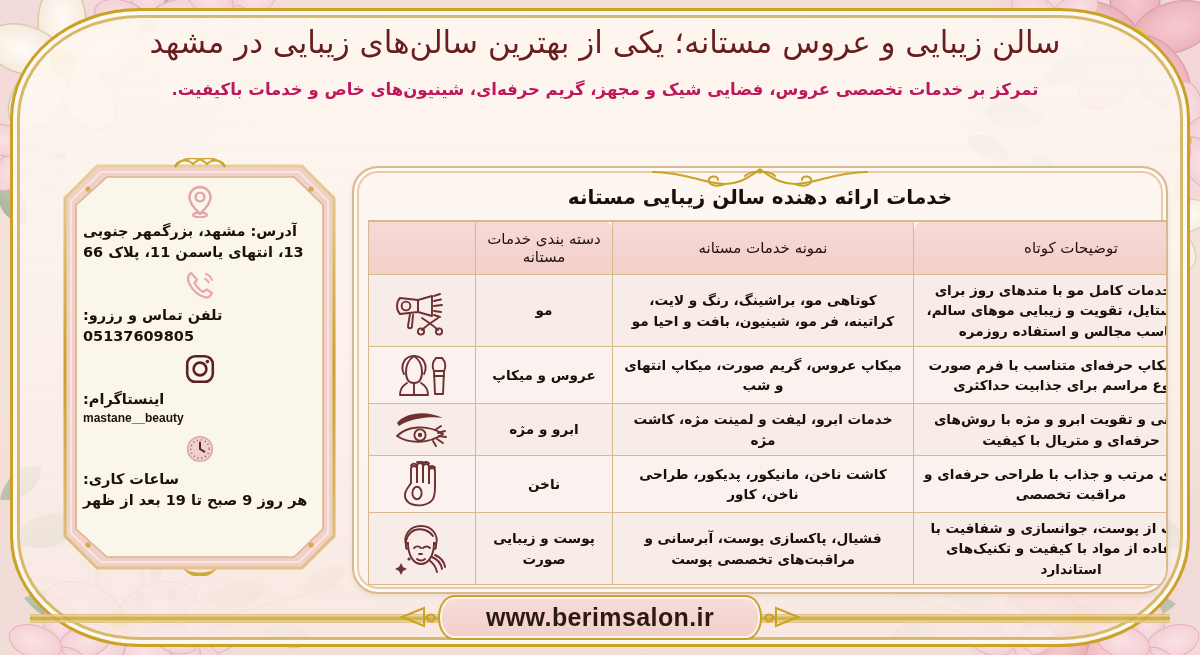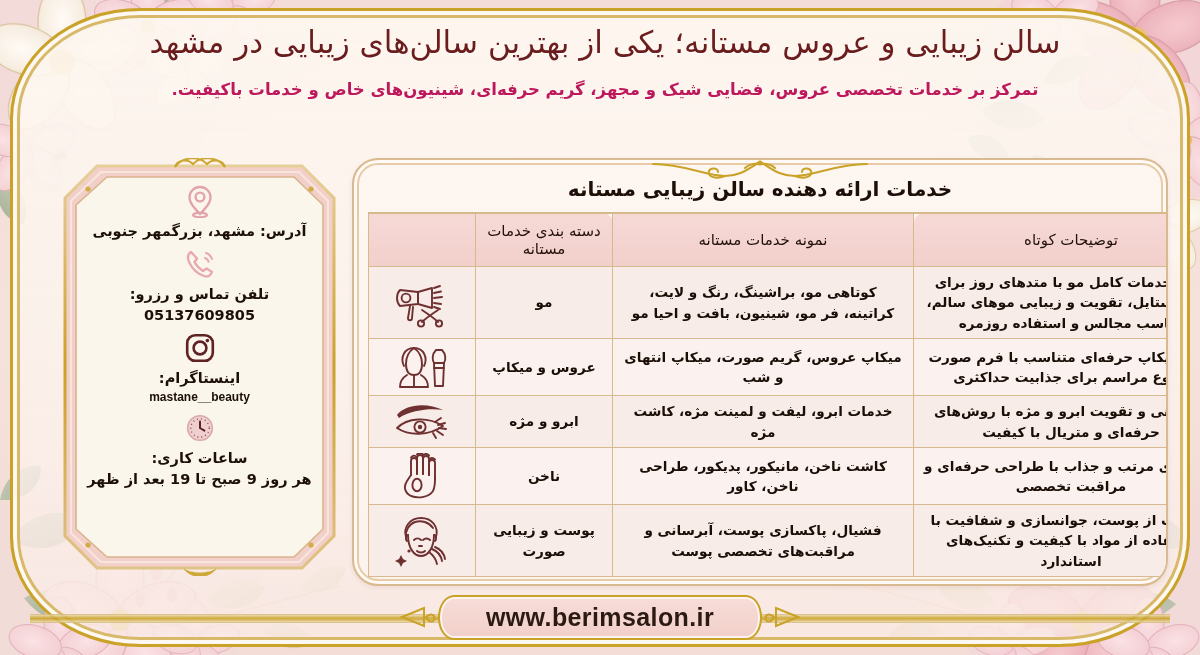--- a/index.html
+++ b/index.html
@@ -46,35 +46,35 @@
   
   .sidebar{
     position:absolute;left:57px;top:158px;width:285px;height:418px;z-index:12;
   }
   .sidebar .frame-svg{position:absolute;inset:0;width:285px;height:418px;}
   .sidebar .inner{
     position:absolute;left:20px;top:22px;width:245px;height:374px;
     display:flex;flex-direction:column;align-items:center;justify-content:flex-start;
     padding-top:4px;box-sizing:border-box;
   }
-  .contact-block{text-align:center;margin-bottom:5px;width:100%;}
+  .contact-block{text-align:left;margin-bottom:5px;width:100%;}
   .contact-block:last-child{margin-bottom:4px;}
   .contact-icon{
     display:flex;align-items:center;justify-content:center;
     height:34px;margin-bottom:3px;
   }
   .contact-text{
     font-size:14.5px;font-weight:bold;color:#1c1008;line-height:1.45;
     padding:0 6px;
   }
   .contact-text .val{display:block;font-weight:bold;}
 
   
   .panel{
-    position:absolute;left:352px;top:158px;width:812px;height:424px;z-index:12;
+    position:absolute;left:352px;top:166px;width:812px;height:424px;z-index:12;
     background:linear-gradient(180deg,#fdf6f1 0%,#fdf3ee 100%);
     border:2px solid #d9b98f;
     border-radius:26px;
     box-shadow:inset 0 0 0 3px #fffaf5, inset 0 0 0 5px #e6cba6, 0 2px 5px rgba(150,110,80,.13);
     overflow:hidden;
   }
   .panel-ornament{
     position:absolute;left:50%;top:-2px;transform:translateX(-50%);
     width:230px;height:26px;z-index:3;
   }
@@ -339,20 +339,21 @@
       <div class="contact-block">
         <div class="contact-icon">
           <svg width="30" height="34" viewBox="0 0 30 34">
             <path d="M15 3 C 9 3 4.5 7.5 4.5 13.4 C 4.5 20.5 15 30 15 30 C 15 30 25.5 20.5 25.5 13.4 C 25.5 7.5 21 3 15 3 Z" fill="none" stroke="#e2a3ab" stroke-width="2.4"></path>
             <circle cx="15" cy="13" r="4.4" fill="none" stroke="#e2a3ab" stroke-width="2.4"></circle>
             <ellipse cx="15" cy="31" rx="7" ry="2.2" fill="none" stroke="#e2a3ab" stroke-width="2"></ellipse>
           </svg>
         </div>
         <div class="contact-text">
           <span>آدرس: مشهد، بزرگمهر جنوبی</span>
+          <span class="val">13، انتهای یاسمن 11، پلاک 66</span>
         </div>
       </div>
 
       <div class="contact-block">
         <div class="contact-icon">
           <svg width="34" height="34" viewBox="0 0 34 34">
             <path d="M8 5 C 5 7 4 11 6.5 16 C 9.5 22 15 27 21 29 C 25 30.5 28 28 29 25 L 23.5 21.5 L 20 24 C 17 22 13 18 11.5 15 L 14 11.5 Z" fill="none" stroke="#e8a8ad" stroke-width="2.3" stroke-linejoin="round"></path>
             <path d="M23 6 C 26 7 28 9 29 12" fill="none" stroke="#e8a8ad" stroke-width="2.1" stroke-linecap="round"></path>
             <path d="M22 11 C 24 11.6 25 12.8 25.6 14.6" fill="none" stroke="#e8a8ad" stroke-width="2.1" stroke-linecap="round"></path>
           </svg>

